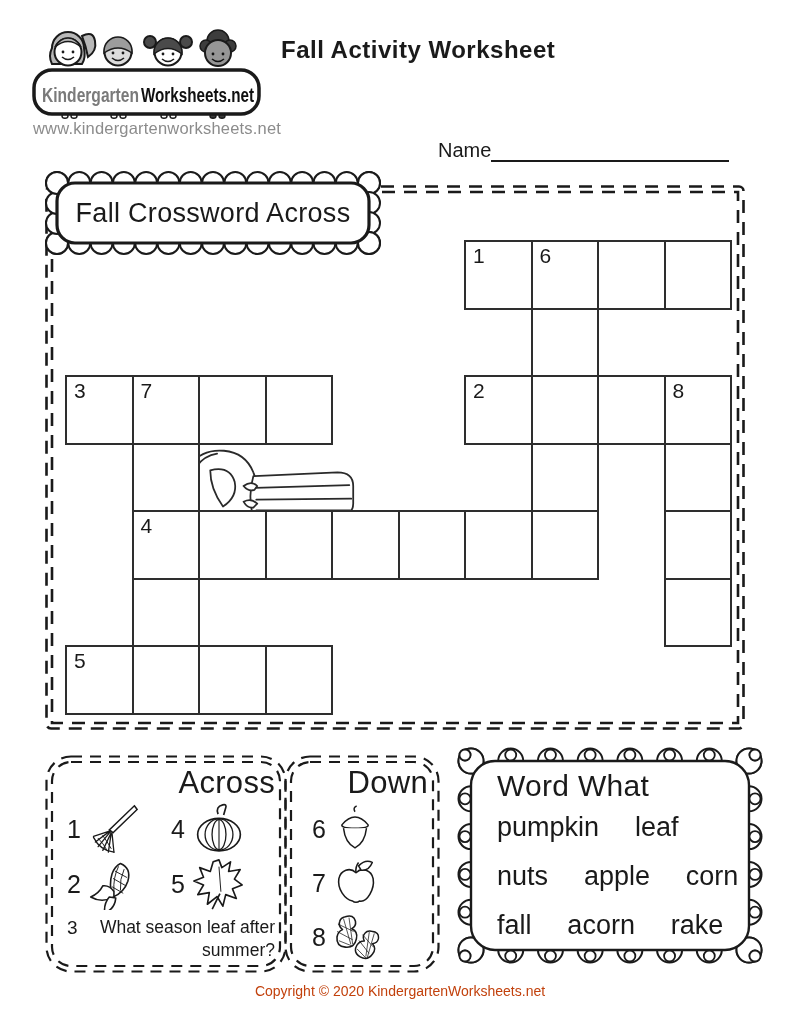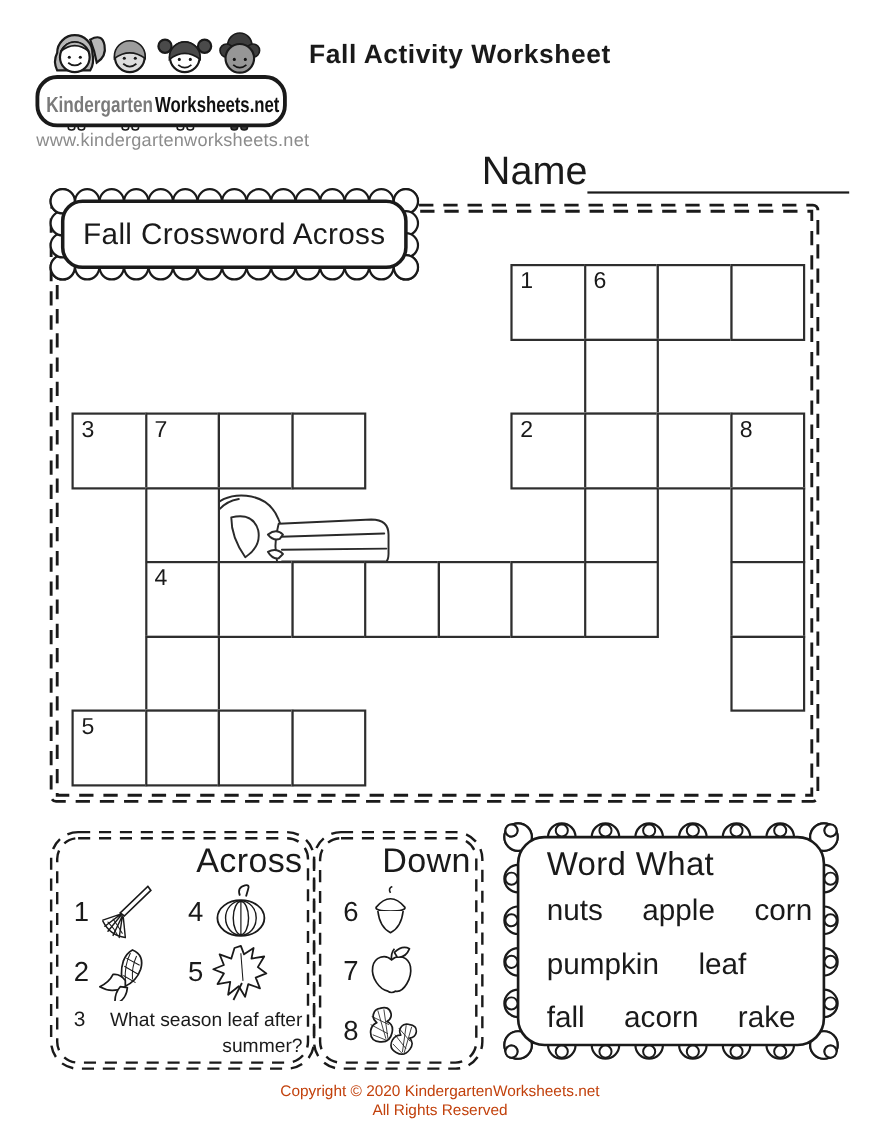--- a/index.html
+++ b/index.html
@@ -8,21 +8,21 @@
     font-family:"Liberation Sans", sans-serif;color:#1a1a1a;overflow:hidden;
   }
   .abs{position:absolute;}
   svg{display:block;}
 
   
   #logo{left:28px;top:14px;width:238px;height:110px;}
   #site-url{left:33px;top:119px;font-size:16.5px;color:#8c8c8c;letter-spacing:.2px;}
   #page-title{left:281px;top:36px;font-size:24px;font-weight:600;letter-spacing:.5px;}
   #name-row{left:438px;top:134px;display:flex;align-items:flex-end;}
-  #name-label{font-size:36px;}
+  #name-label{font-size:20px;}
   #name-line{width:238px;height:26px;border-bottom:2.5px solid #1a1a1a;}
 
   
   #puzzle-box{left:45px;top:185px;width:700px;height:545px;}
   #pbox-border{position:absolute;left:0;top:0;overflow:visible;pointer-events:none;}
   .xcell{position:absolute;width:68.5px;height:69.5px;box-sizing:border-box;
          border:2px solid #2e2e2e;background:#fff;}
   .xnum{display:block;padding:3px 0 0 7px;font-size:21px;line-height:1;}
 
   
@@ -430,22 +430,21 @@
       <circle cx="11" cy="212" r="5.5" fill="#fff" stroke="#1a1a1a" stroke-width="1.8"></circle>
       <circle cx="11" cy="212" r="5.5" fill="#fff" stroke="#1a1a1a" stroke-width="1.8"></circle>
       <circle cx="11" cy="168.2" r="5.5" fill="#fff" stroke="#1a1a1a" stroke-width="1.8"></circle>
       <circle cx="11" cy="130.4" r="5.5" fill="#fff" stroke="#1a1a1a" stroke-width="1.8"></circle>
       <circle cx="11" cy="92.6" r="5.5" fill="#fff" stroke="#1a1a1a" stroke-width="1.8"></circle>
       <circle cx="11" cy="54.80000000000001" r="5.5" fill="#fff" stroke="#1a1a1a" stroke-width="1.8"></circle>
       <circle cx="11" cy="11" r="5.5" fill="#fff" stroke="#1a1a1a" stroke-width="1.8"></circle>
     </svg>
   <div id="wordbank-content">
     <div id="wordbank-heading">Word What</div>
+    <div class="wb-line">pumpkin leaf</div>
     <div class="wb-line">nuts apple corn</div>
-    <div class="wb-line">pumpkin leaf</div>
     <div class="wb-line">fall acorn rake</div>
   </div>
 </div>
 
 <div id="footer" class="abs">
   <div>Copyright © 2020 KindergartenWorksheets.net</div>
-  <div>All Rights Reserved</div>
 </div>
 
 </body></html>

